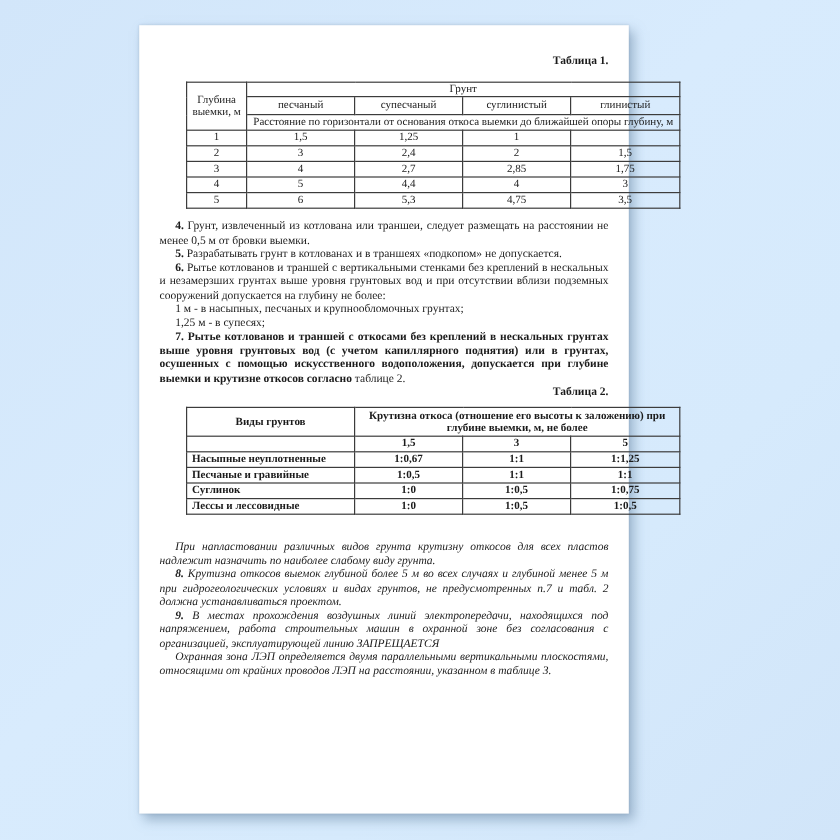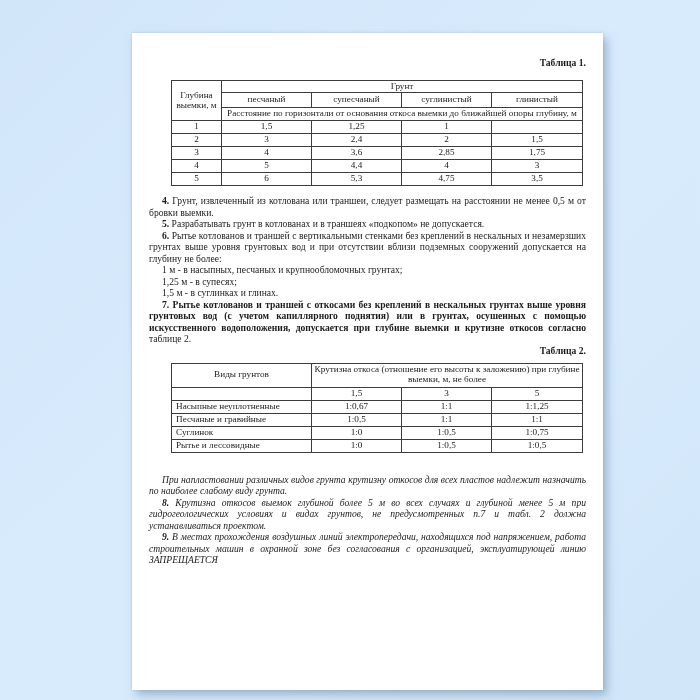--- a/index.html
+++ b/index.html
@@ -1,41 +1,40 @@
 <!DOCTYPE html>
 <html lang="ru"><head>
 <meta charset="utf-8">
 <style>
   html,body{margin:0;padding:0;}
   .stage{
     position:relative;width:700px;height:700px;overflow:hidden;
     background:linear-gradient(135deg,#d2e6fa 0%,#d8ebfd 45%,#d6eafc 70%,#d1e5f9 100%);
   }
   .page{
-    position:absolute;left:116px;top:33px;width:471px;height:657px;
+    position:absolute;left:116px;top:21px;width:408px;height:657px;
     background:#ffffff;
     box-shadow:4px 5px 9px rgba(108,137,166,0.55), 0 0 2px rgba(120,145,170,0.35);
-    margin-left:16px;
   }
   .content{
     padding:24px 17px 0 17px;
     color:#1b1b1b;
     font-family:"Liberation Serif","DejaVu Serif",serif;
   }
   .caption{
     font-weight:bold;font-size:9.6px;line-height:11px;text-align:right;
   }
   table{
     border-collapse:collapse;table-layout:fixed;
     margin-left:22px;width:411px;
     font-size:9.2px;line-height:1.08;
     border:1.5px solid #303030;
   }
   .t1{margin-top:12px;}
-  .t2{margin-top:7px;}
+  .t2{margin-top:7px;font-weight:bold;}
   td{
     border:1px solid #3c3c3c;
     text-align:center;vertical-align:middle;
     padding:0 2px;overflow:hidden;
   }
   .t1 tr{height:13px;}
   .t1 tr.r-group{height:12px;}
   .t1 tr.r-types{height:15px;}
   .t2 tr{height:13px;}
   .t2 tr.r-group{height:24px;}
@@ -94,21 +93,21 @@
             <tr>
               <td>2</td>
               <td>3</td>
               <td>2,4</td>
               <td>2</td>
               <td>1,5</td>
             </tr>
             <tr>
               <td>3</td>
               <td>4</td>
-              <td>3,6</td>
+              <td>2,7</td>
               <td>2,85</td>
               <td>1,75</td>
             </tr>
             <tr>
               <td>4</td>
               <td>5</td>
               <td>4,4</td>
               <td>4</td>
               <td>3</td>
             </tr>
@@ -121,21 +120,20 @@
             </tr>
           </tbody>
       </table>
 
       <div class="textblock">
           <div class="para"><span class="b">4.</span><span> Грунт, извлеченный из котлована или траншеи, следует размещать на расстоянии не менее 0,5 м от бровки выемки.</span></div>
           <div class="para"><span class="b">5.</span><span> Разрабатывать грунт в котлованах и в траншеях «подкопом» не допускается.</span></div>
           <div class="para"><span class="b">6.</span><span> Рытье котлованов и траншей с вертикальными стенками без креплений в нескальных и незамерзших грунтах выше уровня грунтовых вод и при отсутствии вблизи подземных сооружений допускается на глубину не более:</span></div>
           <div class="para"><span>1 м - в насыпных, песчаных и крупнообломочных грунтах;</span></div>
           <div class="para"><span>1,25 м - в супесях;</span></div>
-          <div class="para"><span>1,5 м - в суглинках и глинах.</span></div>
           <div class="para"><span class="b">7. Рытье котлованов и траншей с откосами без креплений в нескальных грунтах выше уровня грунтовых вод (с учетом капиллярного поднятия) или в грунтах, осушенных с помощью искусственного водоположения, допускается при глубине выемки и крутизне откосов согласно </span><span>таблице 2.</span></div>
         </div>
 
       <div class="caption">Таблица 2.</div>
 
       <table class="t2">
         <colgroup>
           <col class="t2c0">
             <col class="t2c">
             <col class="t2c">
@@ -166,29 +164,30 @@
               <td>1:1</td>
               <td>1:1</td>
             </tr>
             <tr>
               <td>Суглинок</td>
               <td>1:0</td>
               <td>1:0,5</td>
               <td>1:0,75</td>
             </tr>
             <tr>
-              <td>Рытье и лессовидные</td>
+              <td>Лессы и лессовидные</td>
               <td>1:0</td>
               <td>1:0,5</td>
               <td>1:0,5</td>
             </tr>
           </tbody>
       </table>
 
       <div class="textblock after">
           <div class="para"><span>При напластовании различных видов грунта крутизну откосов для всех пластов надлежит назначить по наиболее слабому виду грунта.</span></div>
           <div class="para"><span class="b">8.</span><span> Крутизна откосов выемок глубиной более 5 м во всех случаях и глубиной менее 5 м при гидрогеологических условиях и видах грунтов, не предусмотренных п.7 и табл. 2 должна устанавливаться проектом.</span></div>
           <div class="para"><span class="b">9.</span><span> В местах прохождения воздушных линий электропередачи, находящихся под напряжением, работа строительных машин в охранной зоне без согласования с организацией, эксплуатирующей линию ЗАПРЕЩАЕТСЯ</span></div>
+          <div class="para"><span>Охранная зона ЛЭП определяется двумя параллельными вертикальными плоскостями, относящими от крайних проводов ЛЭП на расстоянии, указанном в таблице 3.</span></div>
         </div>
 
     </div>
   </div>
 </div>
 
 </body></html>

